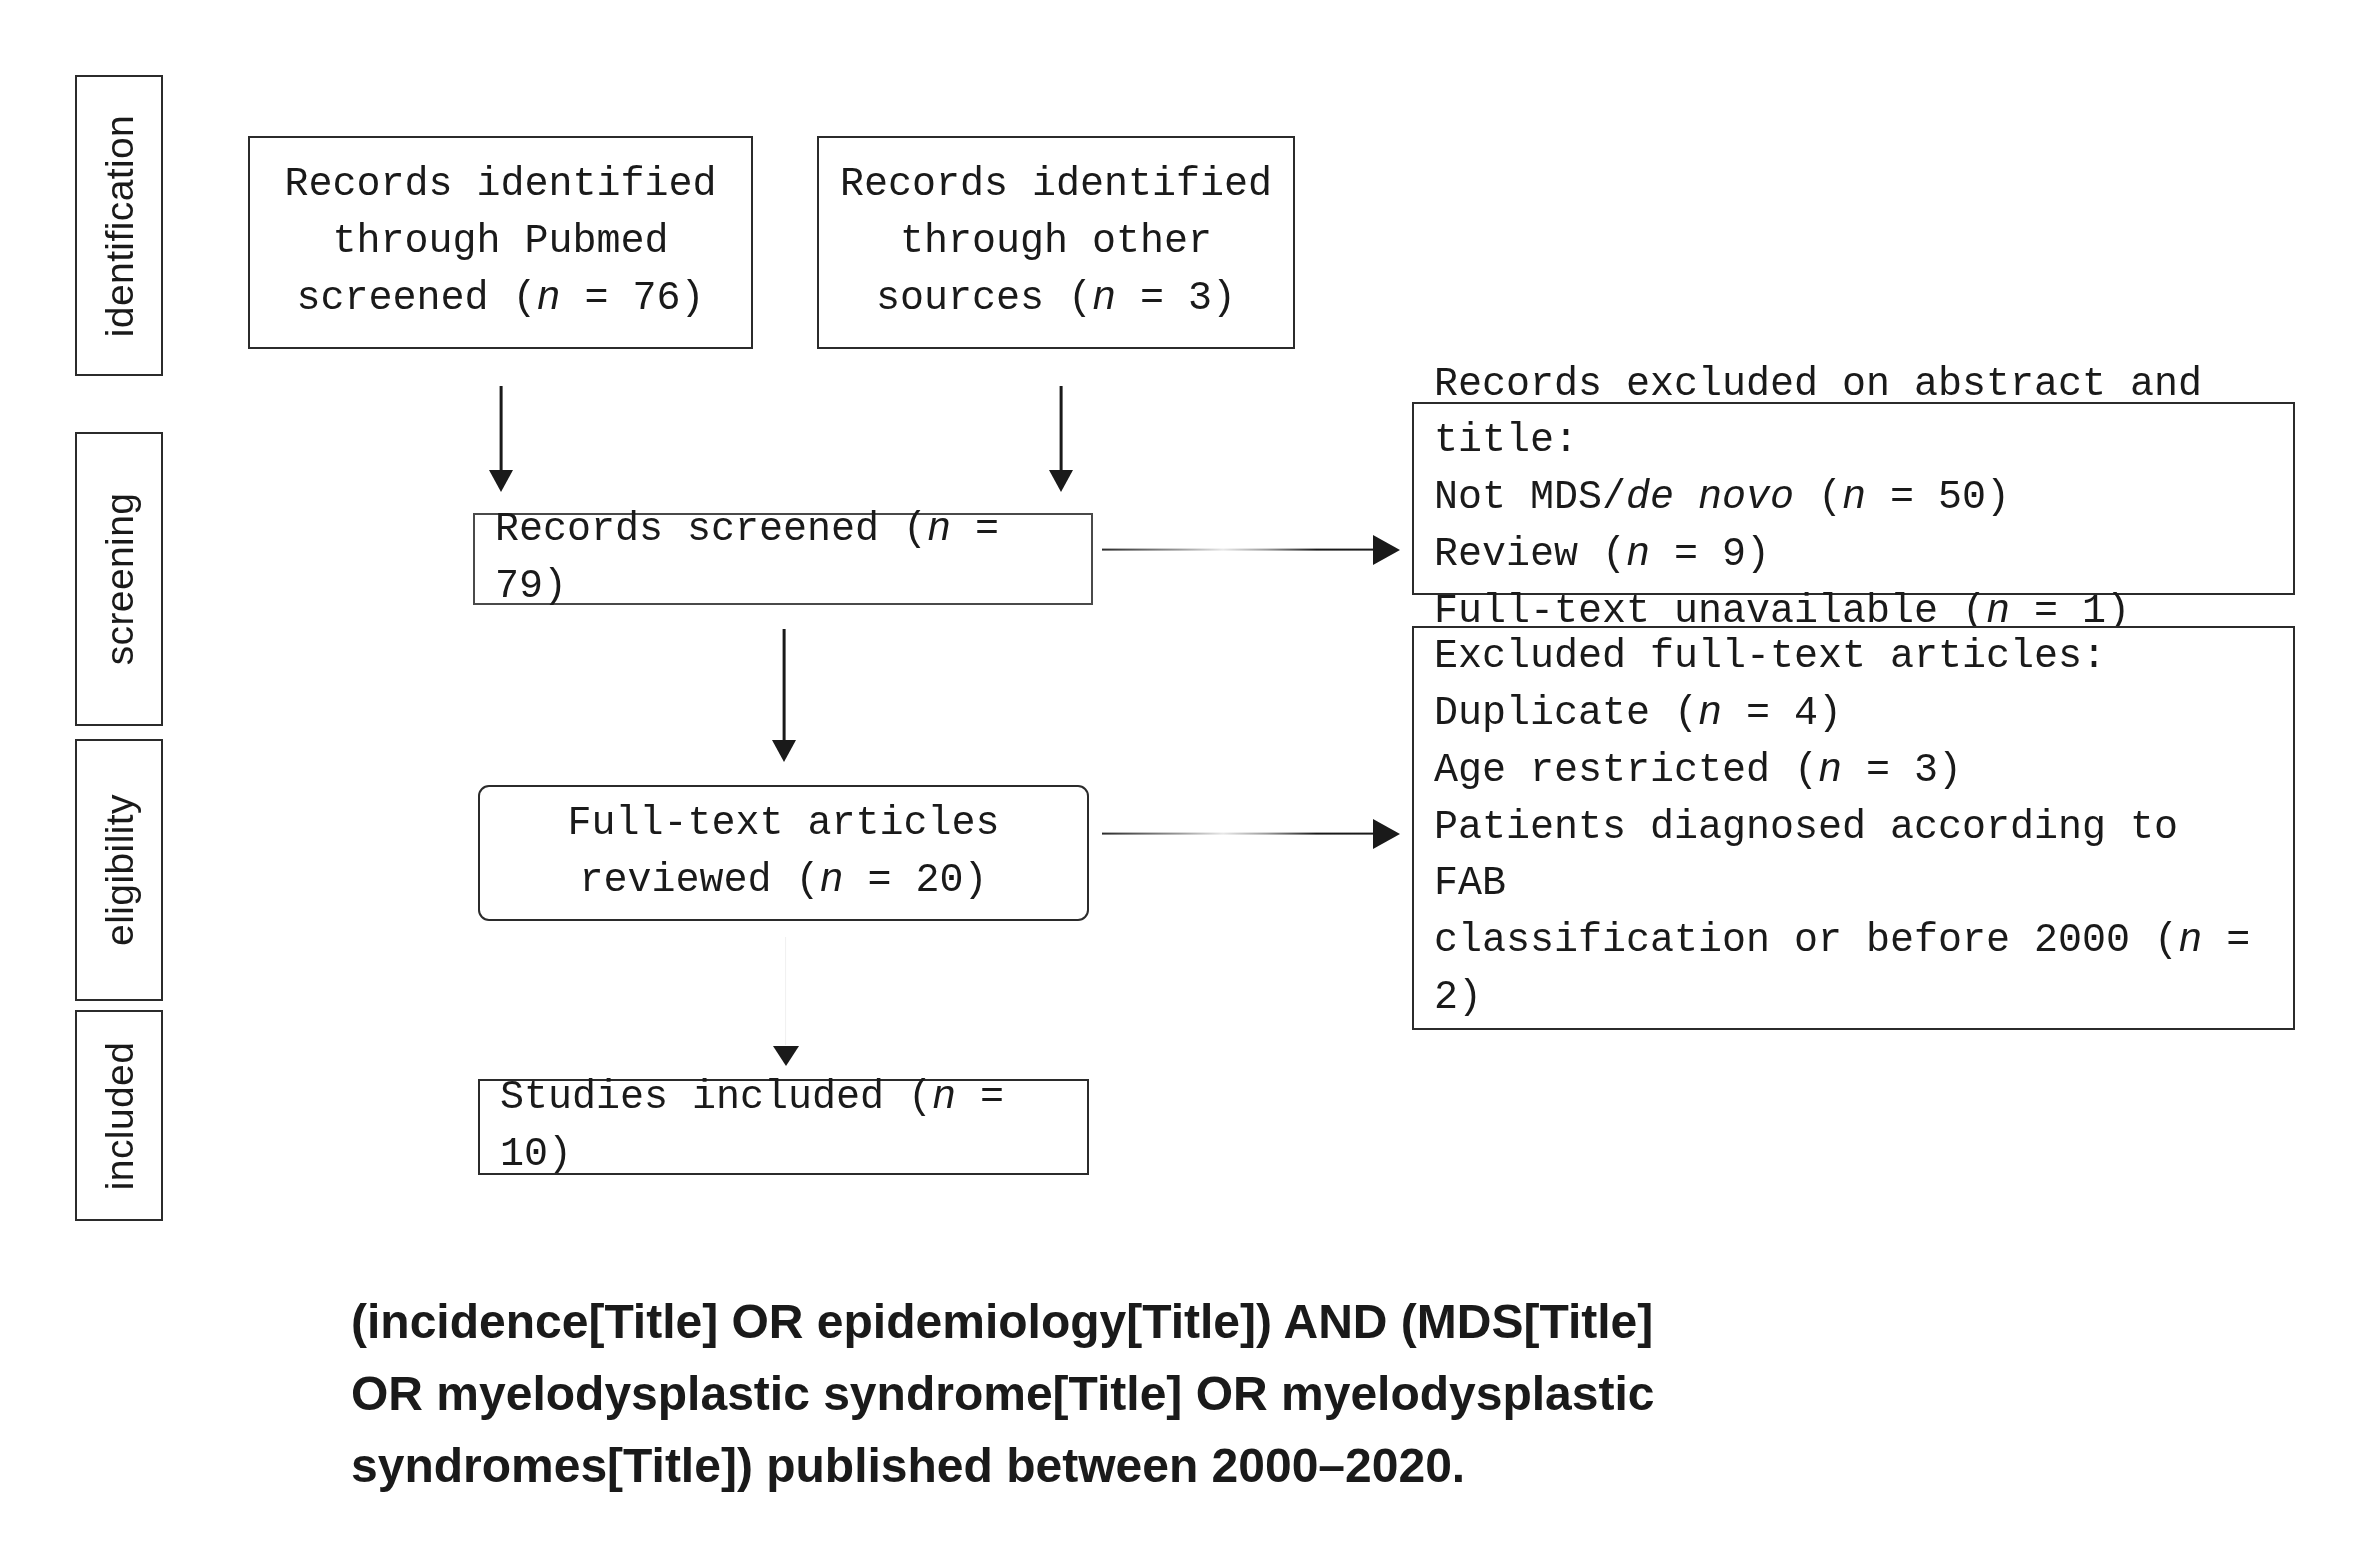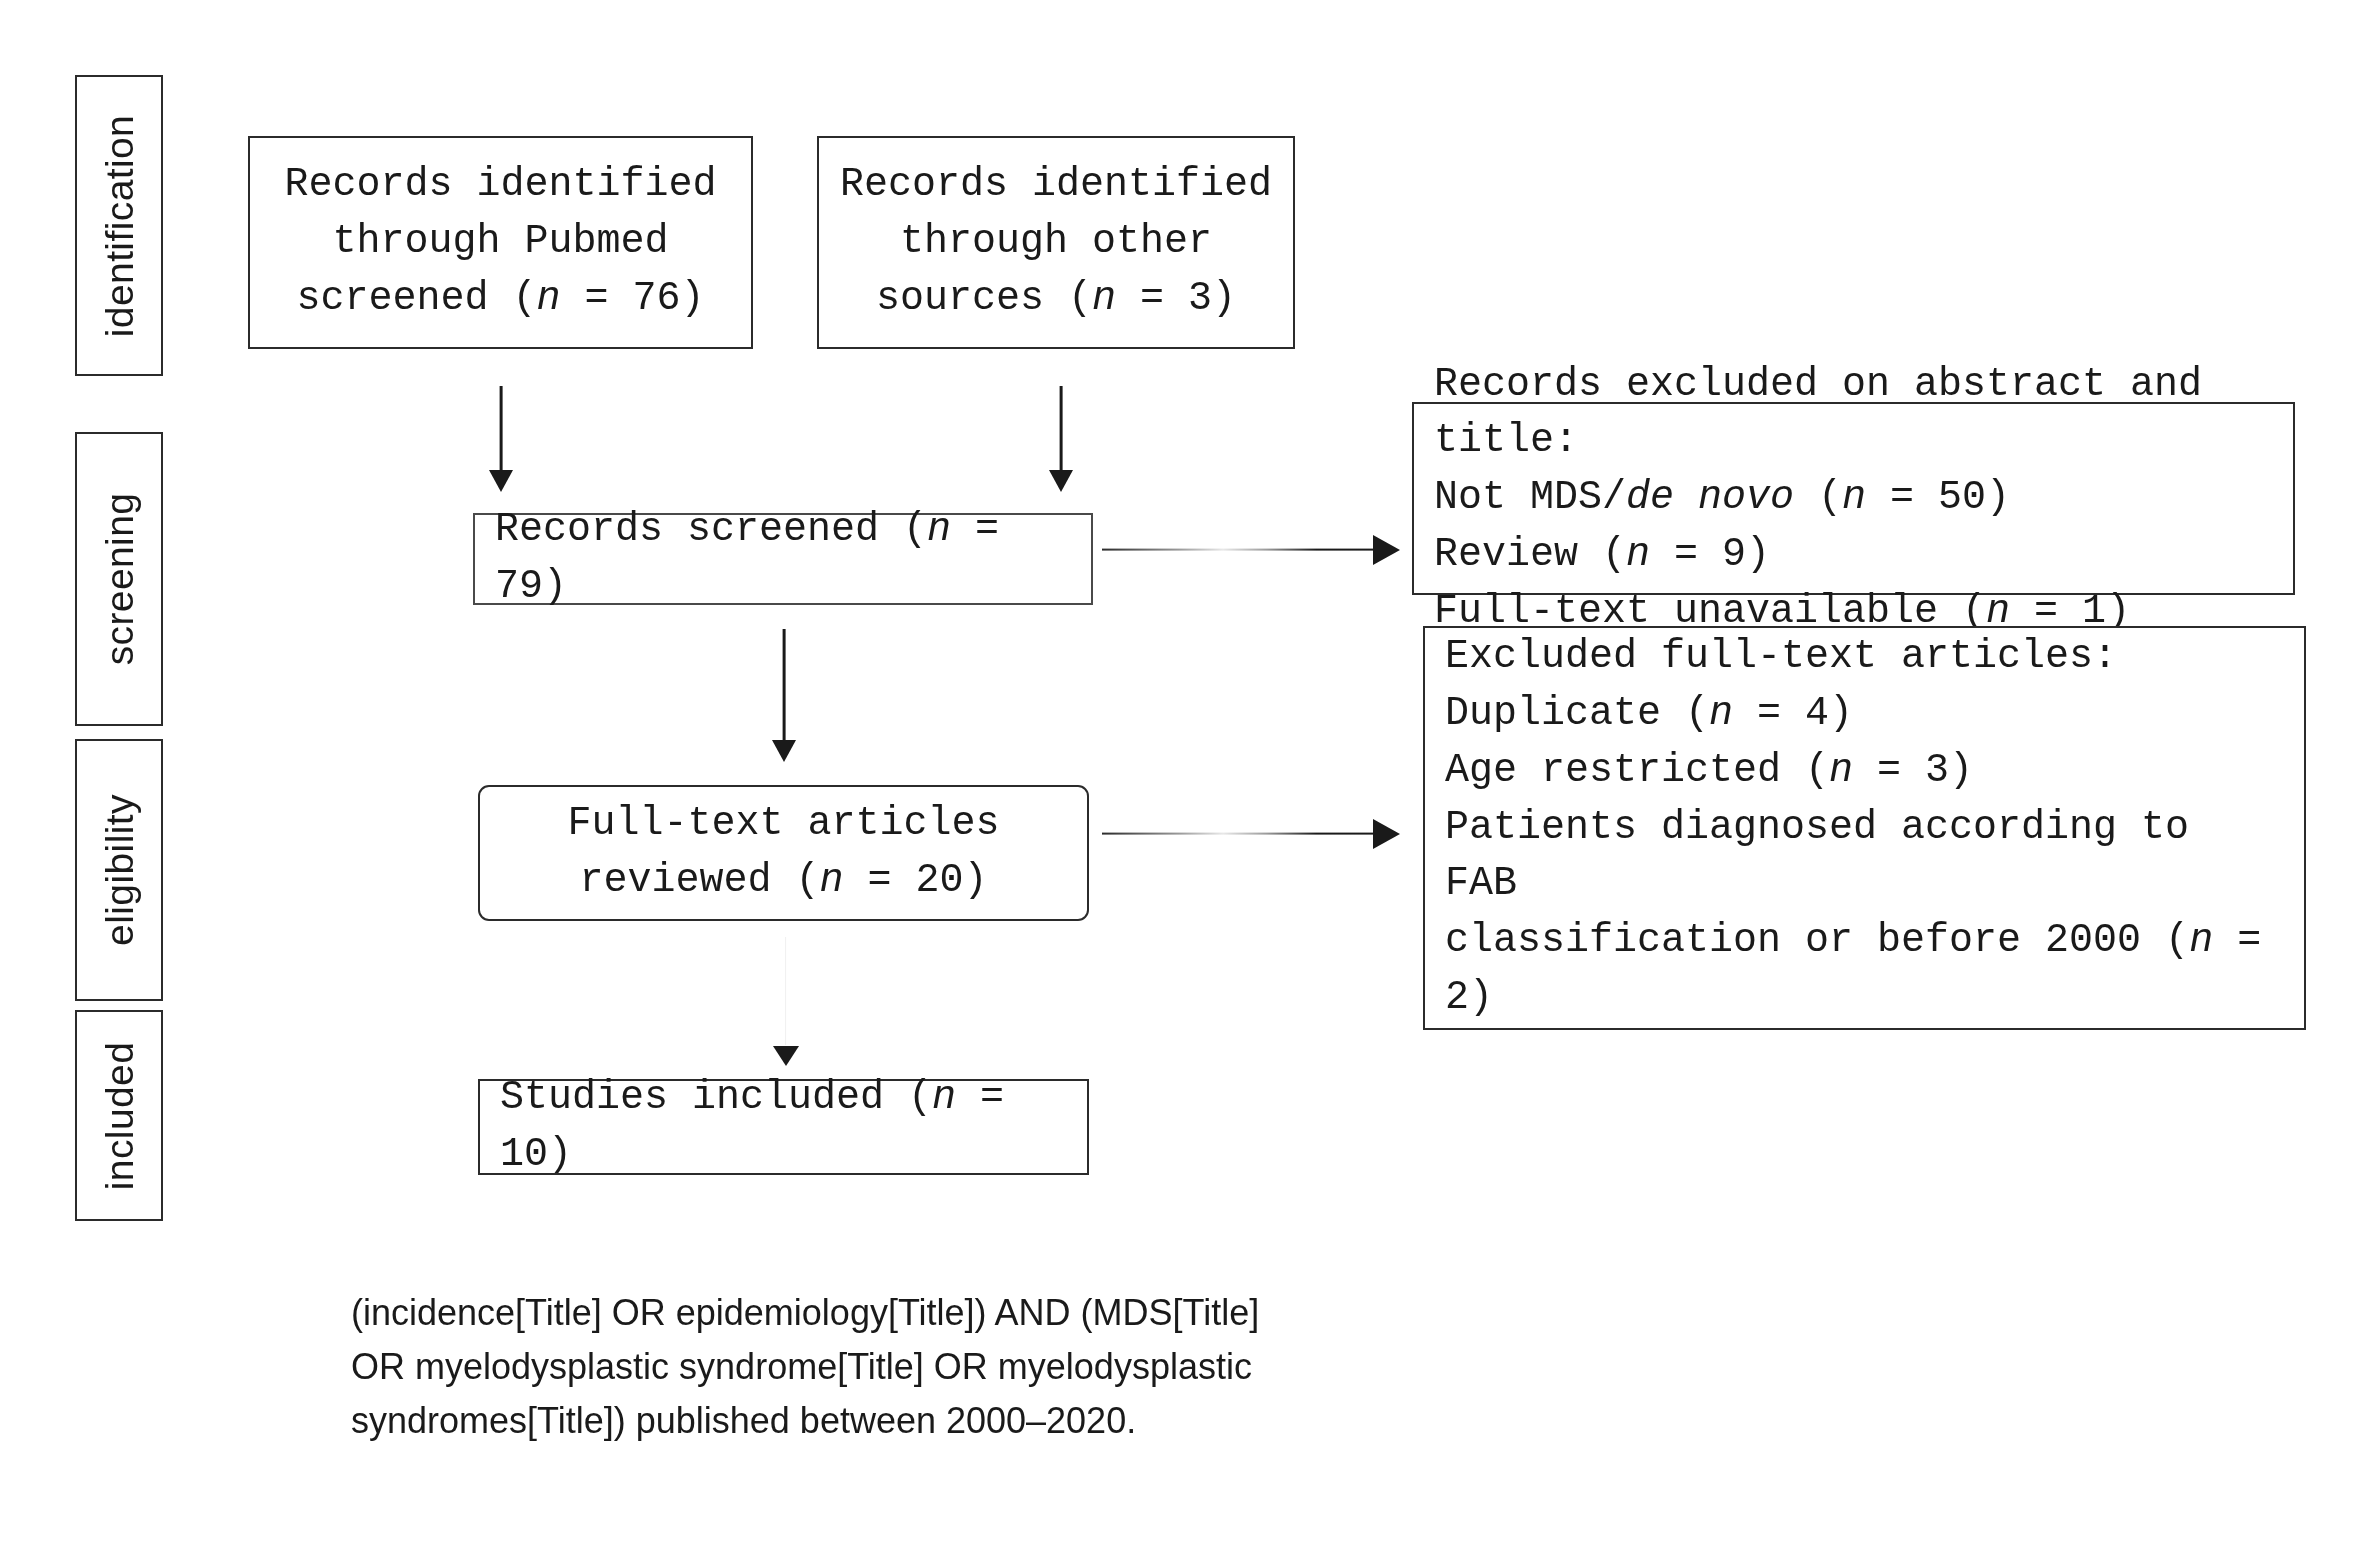--- a/index.html
+++ b/index.html
@@ -82,24 +82,25 @@
     transform:translateY(-50%);
     width:0;height:0;
     border-top:15.6px solid transparent;
     border-bottom:15.6px solid transparent;
     border-left:27.5px solid #1a1a1a;
   }
 
   
   .caption{
     position:absolute;
-    font-size:36px;
+    font-size:48px;
     line-height:1.50;
     color:#1a1a1a;
     white-space:pre-line;
+    font-weight:bold;
   }
 </style>
 </head>
 <body>
 
 <div class="canvas">
 
   <div class="stage" style="left:75px;top:75px;width:88px;height:301px;">
     <span class="stage-label">identification</span>
   </div>
@@ -170,21 +171,21 @@
       <div>Full-text articles</div>
       <div><span>reviewed (</span><i class="n">n</i><span> = 20)</span></div>
     </div>
   </div>
 
   <div class="h-arrow" style="left:1102px;top:817px;width:298px;height:33px;">
     <div class="shaft" style="width:275px;"></div>
     <div class="head"></div>
   </div>
 
-  <div class="box left" style="left:1412px;top:626px;width:883px;height:404px;margin-left:11px;">
+  <div class="box left" style="left:1412px;top:626px;width:883px;height:404px;">
     <div class="inner">
       <div>Excluded full-text articles:</div>
       <div><span>Duplicate (</span><i class="n">n</i><span> = 4)</span></div>
       <div><span>Age restricted (</span><i class="n">n</i><span> = 3)</span></div>
       <div>Patients diagnosed according to FAB</div>
       <div><span>classification or before 2000 (</span><i class="n">n</i><span> = 2)</span></div>
     </div>
   </div>
 
   <div class="v-arrow faint" style="left:770px;top:937px;width:31px;height:129px;">

